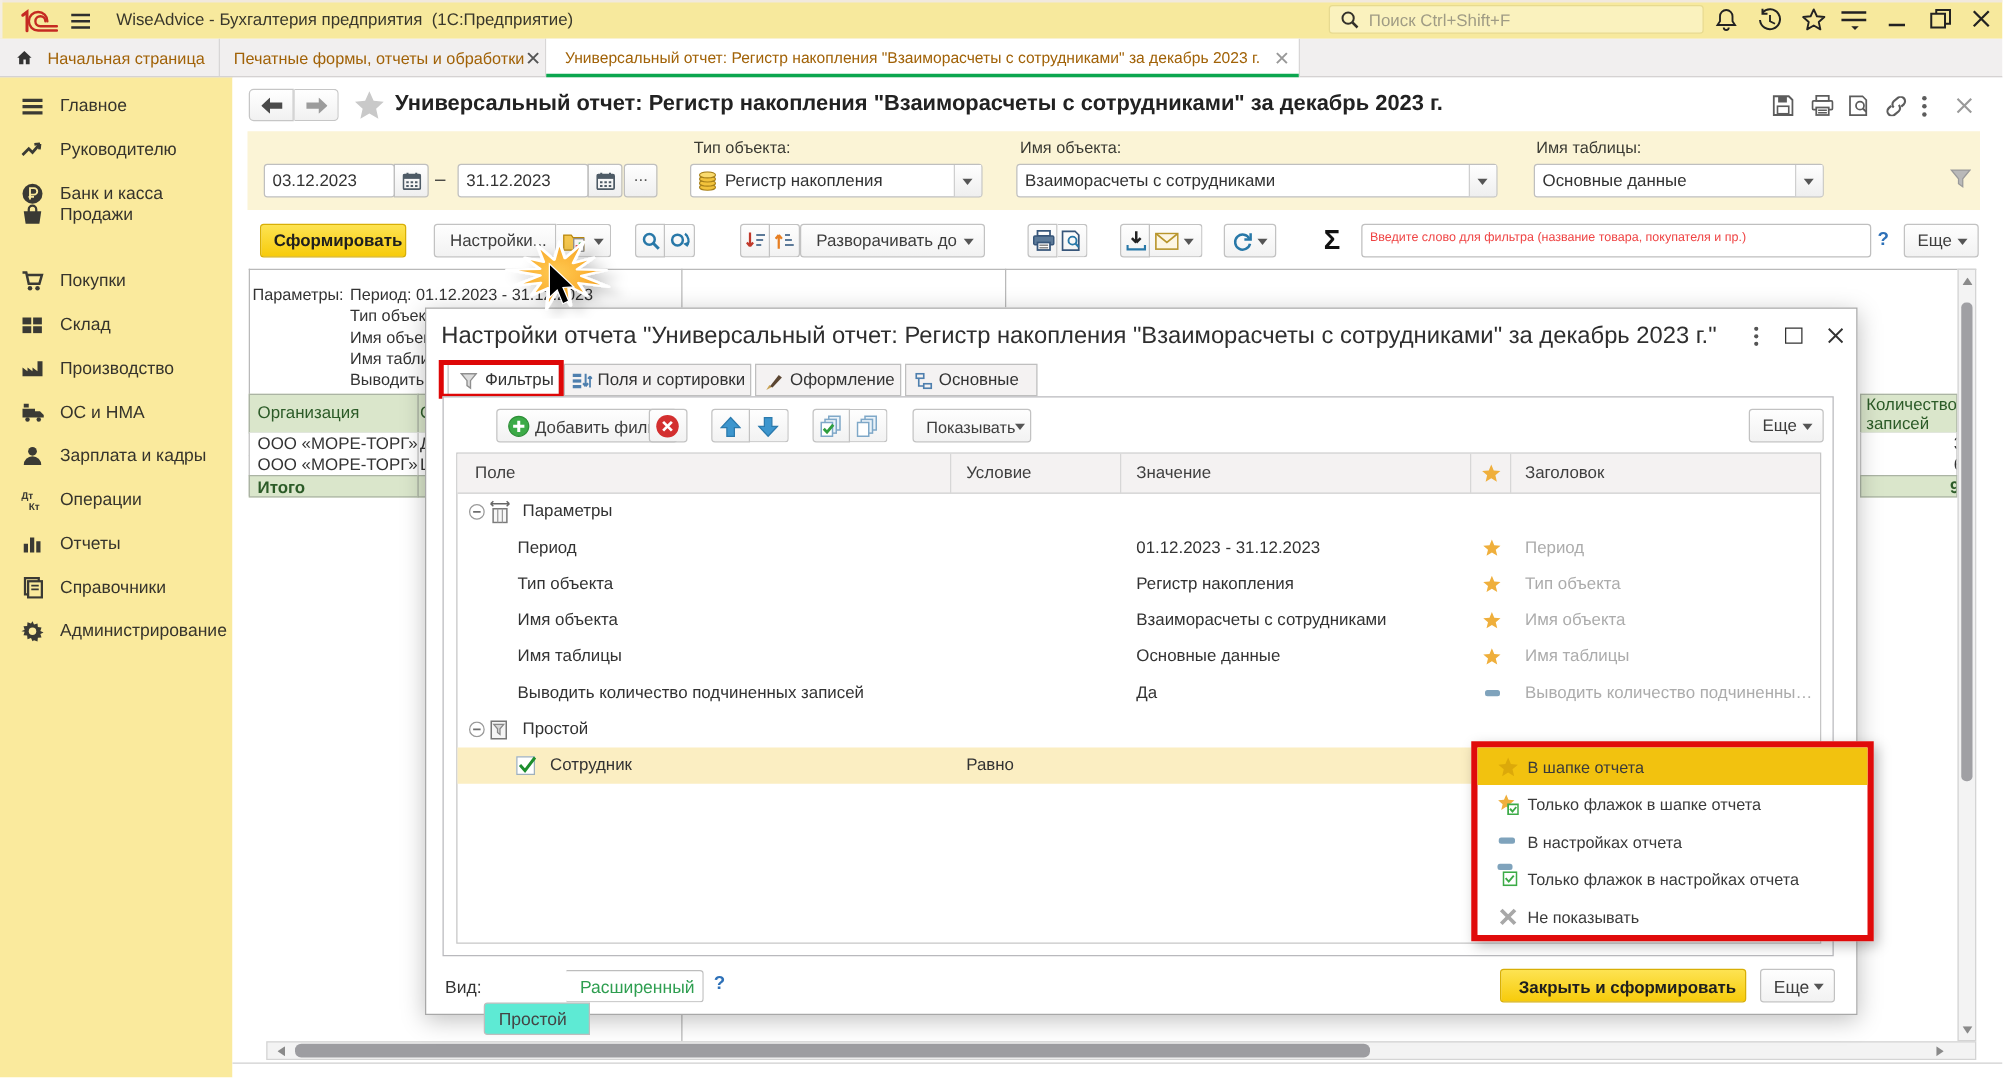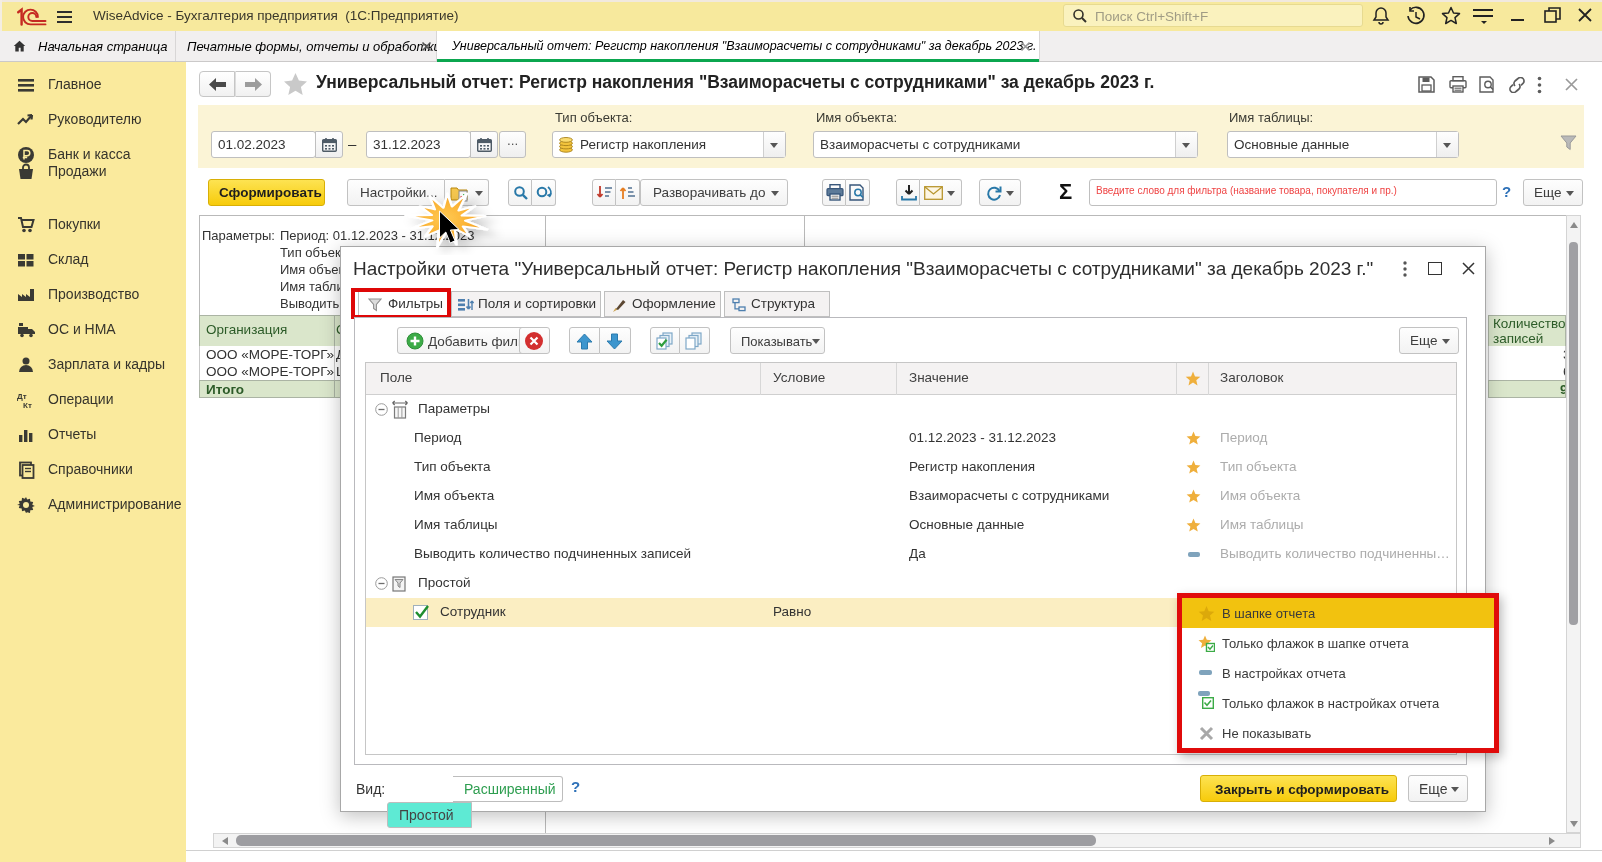--- a/index.html
+++ b/index.html
@@ -6,21 +6,21 @@
 html,body { width:1602px; height:862px; overflow:hidden; }
 body { font-family:"Liberation Sans", sans-serif; position:relative; background:#fff; color:#333; font-size:13.5px; }
 .abs { position:absolute; }
 .nw { white-space:nowrap; }
 
 #topbar { left:0; top:0; width:1602px; height:31px; background:#F7E99D; }
 #burger span { display:block; width:15px; height:2px; background:#2E2E2E; margin-bottom:2.8px; }
 #searchbox { left:1063px; top:4px; width:300px; height:23px; background:#FAF2BE; border:1px solid #E7DA90; border-radius:3px; }
 
 #tabbar { left:0; top:31px; width:1602px; height:31px; background:#F1EFEF; border-bottom:1px solid #CBC9C9; }
-.tab { position:absolute; top:0; height:30px; font-size:13px; color:#000000;font-style:italic; }
+.tab { position:absolute; top:0; height:30px; font-size:13px; color:#a16207; }
 
 #sidebar { left:0; top:62px; width:186px; height:800px; background:#FAEA9D; }
 .sbitem { position:absolute; left:0; width:186px; height:35px; }
 .sbitem .txt { position:absolute; left:48px; top:10px; font-size:14px; color:#36342C; }
 .sbitem svg { position:absolute; left:17px; top:10px; }
 
 #content { left:186px; top:62px; width:1416px; height:800px; background:#fff; }
 .navbtn { position:absolute; top:9px; width:36px; height:26px; background:linear-gradient(#FFFFFF,#F1F1F1); border:1px solid #C6C6C6; }
 #pagetitle { position:absolute; left:130px; top:10px; font-size:17.5px; font-weight:bold; color:#222; white-space:nowrap; }
 #filterbar { position:absolute; left:12px; top:43px; width:1386px; height:63px; background:#FBF4D6; }
@@ -278,21 +278,21 @@
     </svg>
   <svg class="abs" style="left:1379px;top:16px;" width="13" height="13" viewBox="0 0 13 13">
       <path d="M1,1 L12,12 M12,1 L1,12" stroke="#9A9A9A" stroke-width="1.7"></path>
     </svg>
 
   <div id="filterbar">
     <div class="flabel" style="left:357px;">Тип объекта:</div>
     <div class="flabel" style="left:618px;">Имя объекта:</div>
     <div class="flabel" style="left:1031px;">Имя таблицы:</div>
     <div class="finput" style="left:13px;width:105px;">
-        <div class="ftext">01.02.2023</div>
+        <div class="ftext">03.12.2023</div>
       </div>
     <div class="fbtn" style="left:117px;width:28px;border-radius:0 3px 3px 0;">
       <svg style="position:absolute;left:6px;top:6px;" width="15" height="14" viewBox="0 0 15 14">
           <rect x="0.7" y="1.7" width="13.6" height="11.6" rx="1" fill="none" stroke="#4E5B66" stroke-width="1.4"></rect>
           <rect x="0.7" y="1.7" width="13.6" height="3.4" fill="#4E5B66"></rect>
           <line x1="4" y1="0" x2="4" y2="3" stroke="#4E5B66" stroke-width="1.6"></line>
           <line x1="11" y1="0" x2="11" y2="3" stroke="#4E5B66" stroke-width="1.6"></line>
           <g fill="#4E5B66">
             <rect x="3" y="7" width="2" height="1.6"></rect>
             <rect x="6.5" y="7" width="2" height="1.6"></rect>
@@ -552,21 +552,21 @@
         <path d="M4,11 L11,2 13.5,4 6,12 z" fill="#5B4632"></path>
       </svg>
     <div style="position:absolute;left:27px;top:4px;">Оформление</div>
   </div>
   <div class="dtab" style="left:383px;width:106px;">
     <svg style="position:absolute;left:7px;top:6px;" width="15" height="14" viewBox="0 0 15 14">
         <rect x="1" y="1" width="6" height="3.6" fill="none" stroke="#4E7FAE" stroke-width="1.3"></rect>
         <rect x="7" y="9" width="6" height="3.6" fill="none" stroke="#4E7FAE" stroke-width="1.3"></rect>
         <path d="M3,4.6 v6.2 h4" fill="none" stroke="#4E7FAE" stroke-width="1.3"></path>
       </svg>
-    <div style="position:absolute;left:26px;top:4px;">Структура</div>
+    <div style="position:absolute;left:26px;top:4px;">Основные</div>
   </div>
 
   <div class="abs" style="left:10px;top:41px;width:100px;height:31px;border:4px solid #DE0707;"></div>
 
   <div id="dframe"></div>
 
   <div class="dbtn" style="left:24px;top:80px;width:145px;margin-left:32px;">
     <svg style="position:absolute;left:8px;top:4px;" width="18" height="18" viewBox="0 0 18 18">
         <circle cx="9" cy="9" r="8" fill="#3CAB47" stroke="#2E8F38" stroke-width="1"></circle>
         <path d="M9,4.5 v9 M4.5,9 h9" stroke="#fff" stroke-width="2.4"></path>

